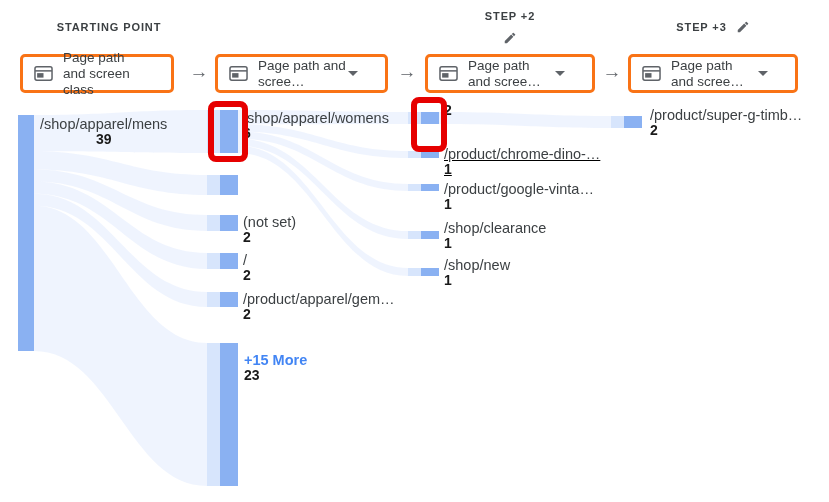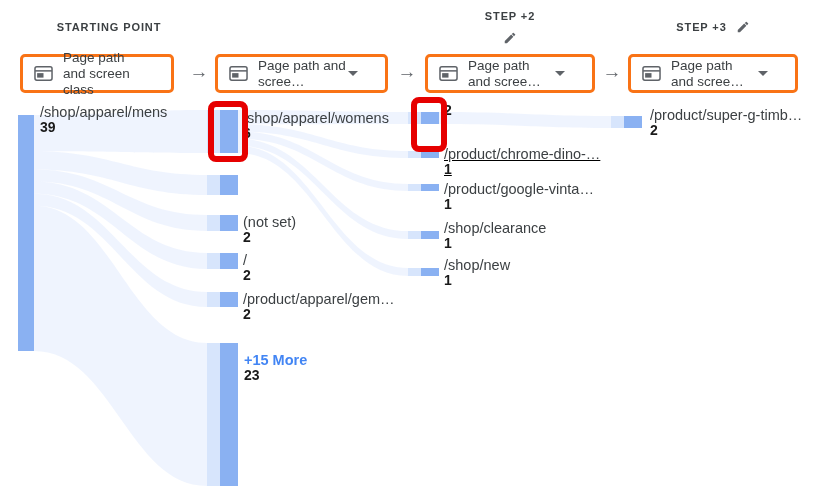--- a/index.html
+++ b/index.html
@@ -155,21 +155,21 @@
   <div class="node" style="left:220px;top:343px;width:18px;height:143px;"></div>
 
   <div class="node" style="left:421px;top:112px;width:18px;height:12px;"></div>
   <div class="node" style="left:421px;top:151px;width:18px;height:7px;"></div>
   <div class="node" style="left:421px;top:184px;width:18px;height:7px;"></div>
   <div class="node" style="left:421px;top:231px;width:18px;height:8px;"></div>
   <div class="node" style="left:421px;top:268px;width:18px;height:8px;"></div>
 
   <div class="node" style="left:624px;top:116px;width:18px;height:12px;"></div>
 
-  <div class="nlabel" style="left:40px;top:104px;">
+  <div class="nlabel" style="left:40px;top:116px;text-align:center;">
     <div class="path">/shop/apparel/mens</div>
     <div class="val">39</div>
   </div>
 
   <div class="nlabel" style="left:243px;top:110px;">
     <div class="path">/shop/apparel/womens</div>
     <div class="val">6</div>
   </div>
   <div class="nlabel" style="left:243px;top:214px;">
     <div class="path">(not set)</div>

